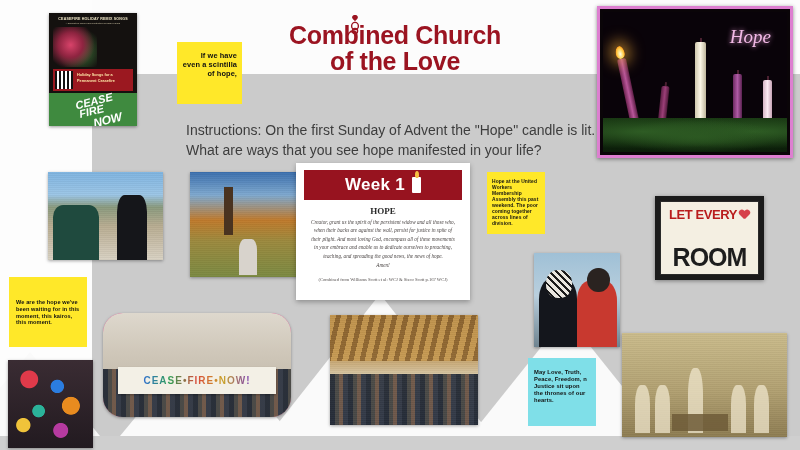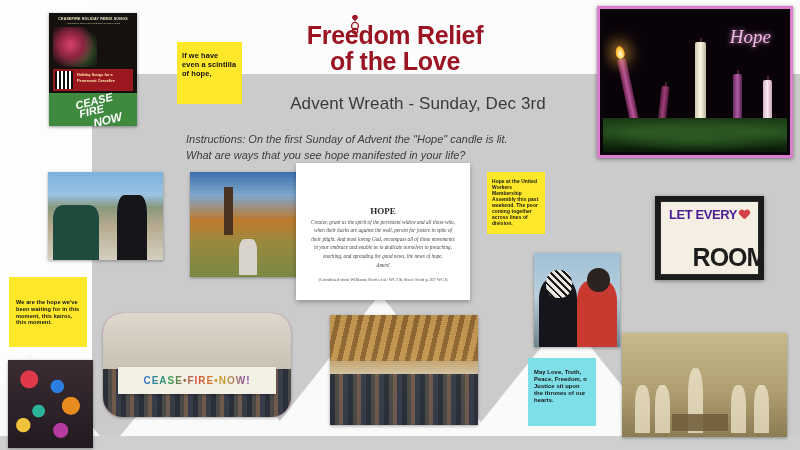--- a/index.html
+++ b/index.html
@@ -24,22 +24,22 @@
 
   
   .brand{position:absolute;left:245;top:22px;width:300px;text-align:center;
          color:#9b1421;font-weight:bold;line-height:1.05;}
   .brand .l1{font-size:25px;letter-spacing:-.3px;}
   .brand .l2{font-size:25px;letter-spacing:-.3px;}
   .brand-mark{position:absolute;left:347px;top:14px;width:16px;height:20px;}
 
   .subtitle{position:absolute;left:218px;top:94px;width:400px;text-align:center;
             font-size:17px;color:#3b3b3b;font-weight:400;letter-spacing:.1px;}
-  .instructions{position:absolute;left:186px;top:132px;width:430px;font-size:11px;
-                color:#3d3d3d;line-height:1.45;font-style:italic;}
+  .instructions{position:absolute;left:186px;top:120px;width:430px;font-size:14px;
+                color:#3d3d3d;line-height:1.45;}
 
   
   #week-card{left:296px;top:163px;width:174px;height:137px;background:#fff;
              box-shadow:0 2px 5px rgba(0,0,0,.3);}
   .week-head{position:absolute;left:8px;top:7px;width:158px;height:30px;background:#97131f;
              display:flex;align-items:center;justify-content:center;gap:7px;}
   .week-head .wlabel{color:#fff;font-size:17px;font-weight:bold;letter-spacing:.3px;}
   .candle-ic{width:9px;height:16px;background:#fff;border-radius:1px;position:relative;}
   .candle-ic:after{content:"";position:absolute;left:3px;top:-6px;width:4px;height:7px;
                    background:#f6c043;border-radius:50% 50% 50% 50%/60% 60% 40% 40%;}
@@ -85,32 +85,32 @@
                        repeating-linear-gradient(0deg,#111 0 2px,transparent 2px 4px);}
   .qr-txt{position:absolute;left:24px;top:4px;width:54px;color:#ffe9a8;font-size:3.8px;
           font-weight:bold;line-height:1.5;}
   .poster-green{position:absolute;left:0;top:80px;width:88px;height:33px;background:#3f8a3f;}
   .cf-word{position:absolute;color:#fff;font-weight:bold;font-style:italic;}
 
   
   #room{left:655px;top:196px;width:109px;height:84px;background:#1b1b1b;
         box-shadow:0 1px 4px rgba(0,0,0,.4);}
   .room-in{position:absolute;inset:5px;background:#f4efe2;border:1px solid #2a2a2a;}
-  .room-r1{position:absolute;top:5px;left:0;width:100%;text-align:center;color:#4c1d95;
+  .room-r1{position:absolute;top:5px;left:0;width:100%;text-align:center;color:#b91c1c;
            font-size:13px;font-weight:bold;letter-spacing:-.4px;}
   .heart{display:inline-block;width:11px;height:10px;position:relative;top:1px;margin-left:2px;}
   .heart:before,.heart:after{content:"";position:absolute;width:6px;height:9px;background:#d6404a;
            border-radius:6px 6px 0 0;top:0;}
   .heart:before{left:5px;transform:rotate(-45deg);transform-origin:0 100%;}
   .heart:after{left:0;transform:rotate(45deg);transform-origin:100% 100%;}
   .room-r2{position:absolute;top:23px;left:3px;width:97px;height:18px;background:#d6404a;
            display:flex;align-items:center;justify-content:center;color:#f6f0e2;
            font-size:12px;font-weight:bold;letter-spacing:-.3px;}
   .room-r3{position:absolute;top:43px;left:0;width:100%;text-align:center;color:#1d1d1d;
-           font-size:25px;font-weight:bold;letter-spacing:-1px;line-height:1;margin-left:20px;}
+           font-size:25px;font-weight:bold;letter-spacing:-1px;line-height:1;}
 
   
   #p-protest{left:48px;top:172px;width:115px;height:88px;
     background:linear-gradient(#7fb4e0 0%,#9cc6e6 26%,#8a9a7e 40%,#b9ad92 62%,#d9d2c4 100%);}
   #p-field{left:190px;top:172px;width:112px;height:105px;
     background:linear-gradient(#3b6fae 0%,#7fa9cf 22%,#c07a2c 46%,#9c8a3e 66%,#7b8a42 100%);}
   #p-cease{left:103px;top:313px;width:188px;height:104px;background:#ec4899;border-radius:20px;}
   #p-hall{left:330px;top:315px;width:148px;height:110px;
     background:linear-gradient(#8a5f2c 0%,#b98a46 30%,#d8c9a8 55%,#8f97a2 100%);}
   #p-embrace{left:534px;top:253px;width:86px;height:94px;
@@ -154,51 +154,50 @@
   <div class="bg-head"></div>
   <div class="bg-white-left"></div>
   <div class="bg-band"></div>
   <div class="tri" style="left:120px;bottom:14px;border-width:0 86px 104px 86px;"></div>
   <div class="tri" style="left:268px;bottom:14px;border-width:0 112px 142px 112px;"></div>
   <div class="tri" style="left:470px;bottom:14px;border-width:0 96px 120px 96px;"></div>
   <div class="tri" style="left:-40px;bottom:14px;border-width:0 70px 84px 70px;"></div>
   <div class="bg-bottom"></div>
 
   <div class="brand" style="left:245px;">
-    <div class="l1">Freedom Relief</div>
+    <div class="l1">Combined Church</div>
     <div class="l2">of the Love</div>
   </div>
   <svg class="brand-mark" viewBox="0 0 16 20">
     <path d="M8 1 C5.5 1 4.5 3 5.5 4.6 C6.4 6 8 6.4 8 8 C8 6.4 9.6 6 10.5 4.6 C11.5 3 10.5 1 8 1 Z" fill="#9b1421"></path>
     <ellipse cx="8" cy="12" rx="3.4" ry="3.6" fill="none" stroke="#9b1421" stroke-width="1.4"></ellipse>
     <ellipse cx="8" cy="17" rx="2.6" ry="2.6" fill="none" stroke="#9b1421" stroke-width="1.4"></ellipse>
   </svg>
 
-  <div class="subtitle">Advent Wreath - Sunday, Dec 3rd</div>
   <div class="instructions">
     <div>Instructions: On the first Sunday of Advent the "Hope" candle is lit.</div>
     <div>What are ways that you see hope manifested in your life?</div>
   </div>
 
   <div class="card photo" id="poster">
     <div class="pt1">CEASEFIRE HOLIDAY REMIX SONGS</div>
     <div class="pt2">A Benefit for Relief and Protection Funds in Gaza</div>
     <div class="poster-art"></div>
     <div class="poster-qrband">
       <div class="qr"></div>
       <div class="qr-txt">Holiday Songs for a Permanent Ceasefire</div>
     </div>
     <div class="poster-green">
       <div class="cf-word" style="left:26px;top:2px;font-size:11px;transform:rotate(-14deg);">CEASE</div>
       <div class="cf-word" style="left:30px;top:12px;font-size:11px;transform:rotate(-14deg);">FIRE</div>
       <div class="cf-word" style="left:44px;top:20px;font-size:12px;transform:rotate(-14deg);">NOW</div>
     </div>
   </div>
 
-  <div class="note note-yellow" style="left:177px;top:42px;width:65px;height:62px;padding:9px 5px 0;font-size:7.4px;text-align:left;">
+  <div class="note note-yellow" style="left:177px;top:42px;width:65px;height:62px;padding:9px 5px 0;font-size:7.4px;text-align:right;">
     <span>If we have even a scintilla of hope,</span>
   </div>
 
   <div class="card" id="advent">
     <div class="wr-inner">
       <div class="hope-script">Hope</div>
 
       <div class="cand" style="left:22px;width:9px;height:78px;background:linear-gradient(90deg,#6d2450,#b9569a,#5e1f46);transform:rotate(-12deg);">
         <span class="wick"></span>
         <span class="flame"></span>
@@ -260,20 +259,24 @@
     <div class="sepia-fig" style="left:66%;"></div>
     <div class="sepia-fig" style="left:80%;"></div>
     <div style="position:absolute;left:30%;bottom:6%;width:34%;height:16%;background:#6e5c38;opacity:.85;"></div>
   </div>
 
   <div class="card photo" id="p-art">
     <div class="artblobs"></div>
   </div>
 
   <div class="card" id="week-card">
+    <div class="week-head">
+      <span class="wlabel">Week 1</span>
+      <span class="candle-ic"></span>
+    </div>
     <div class="prayer-title">HOPE</div>
     <div class="prayer-body">
       <span>Creator, grant us the spirit of the persistent widow and all those who, when their backs are against the wall, persist for justice in spite of their plight. And most loving God, encompass all of these movements in your embrace and enable us to dedicate ourselves to preaching, teaching, and spreading the good news, the news of hope.</span>
       <div class="prayer-amen">Amen!</div>
     </div>
     <div class="prayer-credit">(Combined from Williams Scott et al: WCJ &amp; Sisco Scott p.167 WCJ)</div>
   </div>
 
   <div class="note note-yellow" style="left:487px;top:172px;width:58px;height:62px;padding:7px 5px 0;font-size:4.9px;">
     <span>Hope at the United Workers Membership Assembly this past weekend. The poor coming together across lines of division.</span>

